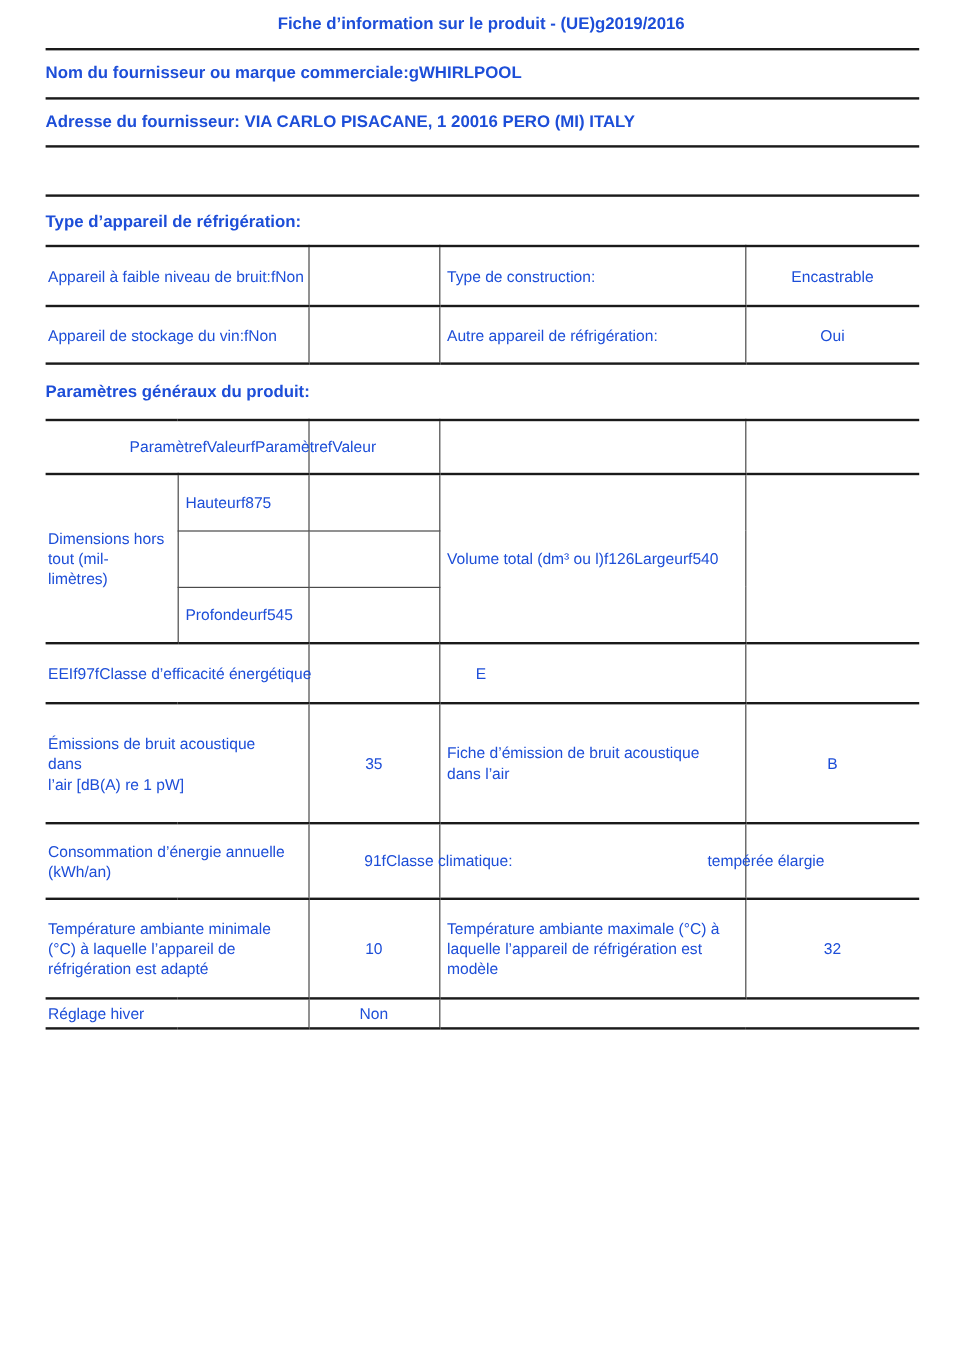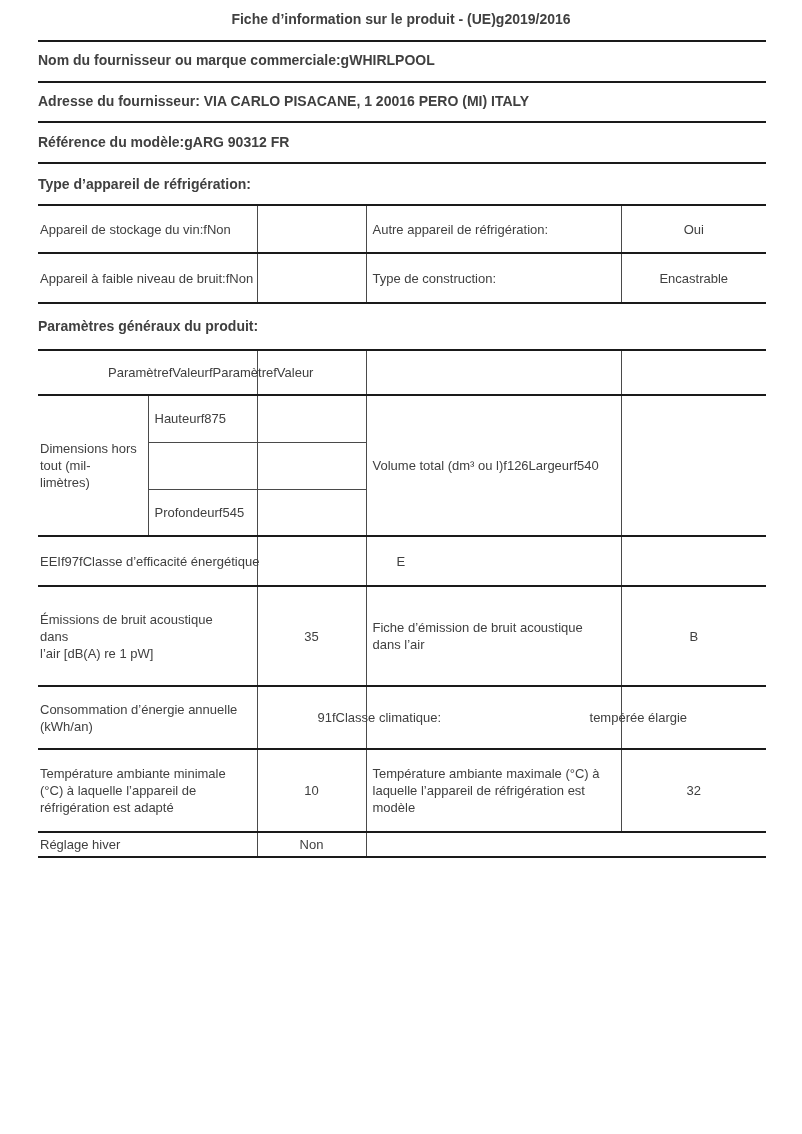--- a/index.html
+++ b/index.html
@@ -1,19 +1,19 @@
 <!DOCTYPE html>
 <html><head>
 <meta charset="utf-8">
 <style>
   html,body{margin:0;padding:0;background:#ffffff;}
   .page{
     position:relative;width:802px;height:1134px;background:#ffffff;
     font-family:"Liberation Sans","DejaVu Sans",sans-serif;
-    font-size:13px;color:#404040;overflow:hidden;
+    font-size:13px;color:#1d4ed8;overflow:hidden;
   }
   .title{
     position:absolute;top:11px;left:0;width:802px;text-align:center;
     font-weight:bold;font-size:14px;
   }
   .rule{position:absolute;left:38px;width:728px;height:2px;background:#1a1a1a;}
   .hline{
     position:absolute;left:38px;font-weight:bold;font-size:14px;
     white-space:nowrap;
   }
@@ -27,63 +27,62 @@
     overflow:visible;line-height:17px;
   }
   .br{border-right:1px solid #4a4a4a;}
   .c{text-align:center;padding:0;white-space:nowrap;}
   .p6{padding-left:6px;}
   .pe{padding-left:30px;}
   .nw{white-space:nowrap;}
   .thinb{border-bottom-width:1px;border-bottom-color:#4a4a4a;margin-top:34px;}
   .shift{position:relative;display:inline-block;white-space:nowrap;}
   .sh68{left:68px;}
-  .sh44{left:58px;}
+  .sh44{left:44px;}
   .sh221{left:221px;}
   #t1{top:204px;}
   #t2{top:349px;}
 </style>
 </head>
 <body>
 
 <div class="page">
 
   <div class="title">Fiche d’information sur le produit - (UE)g2019/2016</div>
   <div class="rule" style="top:40px"></div>
 
   <div class="hline" style="top:52px">Nom du fournisseur ou marque commerciale:gWHIRLPOOL</div>
   <div class="rule" style="top:81px"></div>
 
   <div class="hline" style="top:93px">Adresse du fournisseur: VIA CARLO PISACANE, 1 20016 PERO (MI) ITALY</div>
   <div class="rule" style="top:121px"></div>
 
-  <div class="hline" style="top:134px">Référence du modèle:gARG 90312 FR</div>
   <div class="rule" style="top:162px"></div>
 
   <div class="hline" style="top:176px">Type d’appareil de réfrigération:</div>
 
   <table id="t1">
     <colgroup>
         <col style="width:219px">
         <col style="width:109px">
         <col style="width:255px">
         <col style="width:145px">
       </colgroup>
     <tbody>
-        <tr style="height:48px">
+        <tr style="height:50px">
+      <td class="br nw">Appareil à faible niveau de bruit:fNon</td>
+      <td class="br c"></td>
+      <td class="br p6">Type de construction:</td>
+      <td class="c">Encastrable</td>
+    </tr>
+    <tr style="height:48px">
       <td class="br nw">Appareil de stockage du vin:fNon</td>
       <td class="br c"></td>
       <td class="br p6">Autre appareil de réfrigération:</td>
       <td class="c">Oui</td>
-    </tr>
-    <tr style="height:50px">
-      <td class="br nw">Appareil à faible niveau de bruit:fNon</td>
-      <td class="br c"></td>
-      <td class="br p6">Type de construction:</td>
-      <td class="c">Encastrable</td>
     </tr>
   </tbody>
     </table>
 
   <div class="hline" style="top:318px">Paramètres généraux du produit:</div>
 
   <table id="t2">
     <colgroup>
         <col style="width:110px">
         <col style="width:109px">

